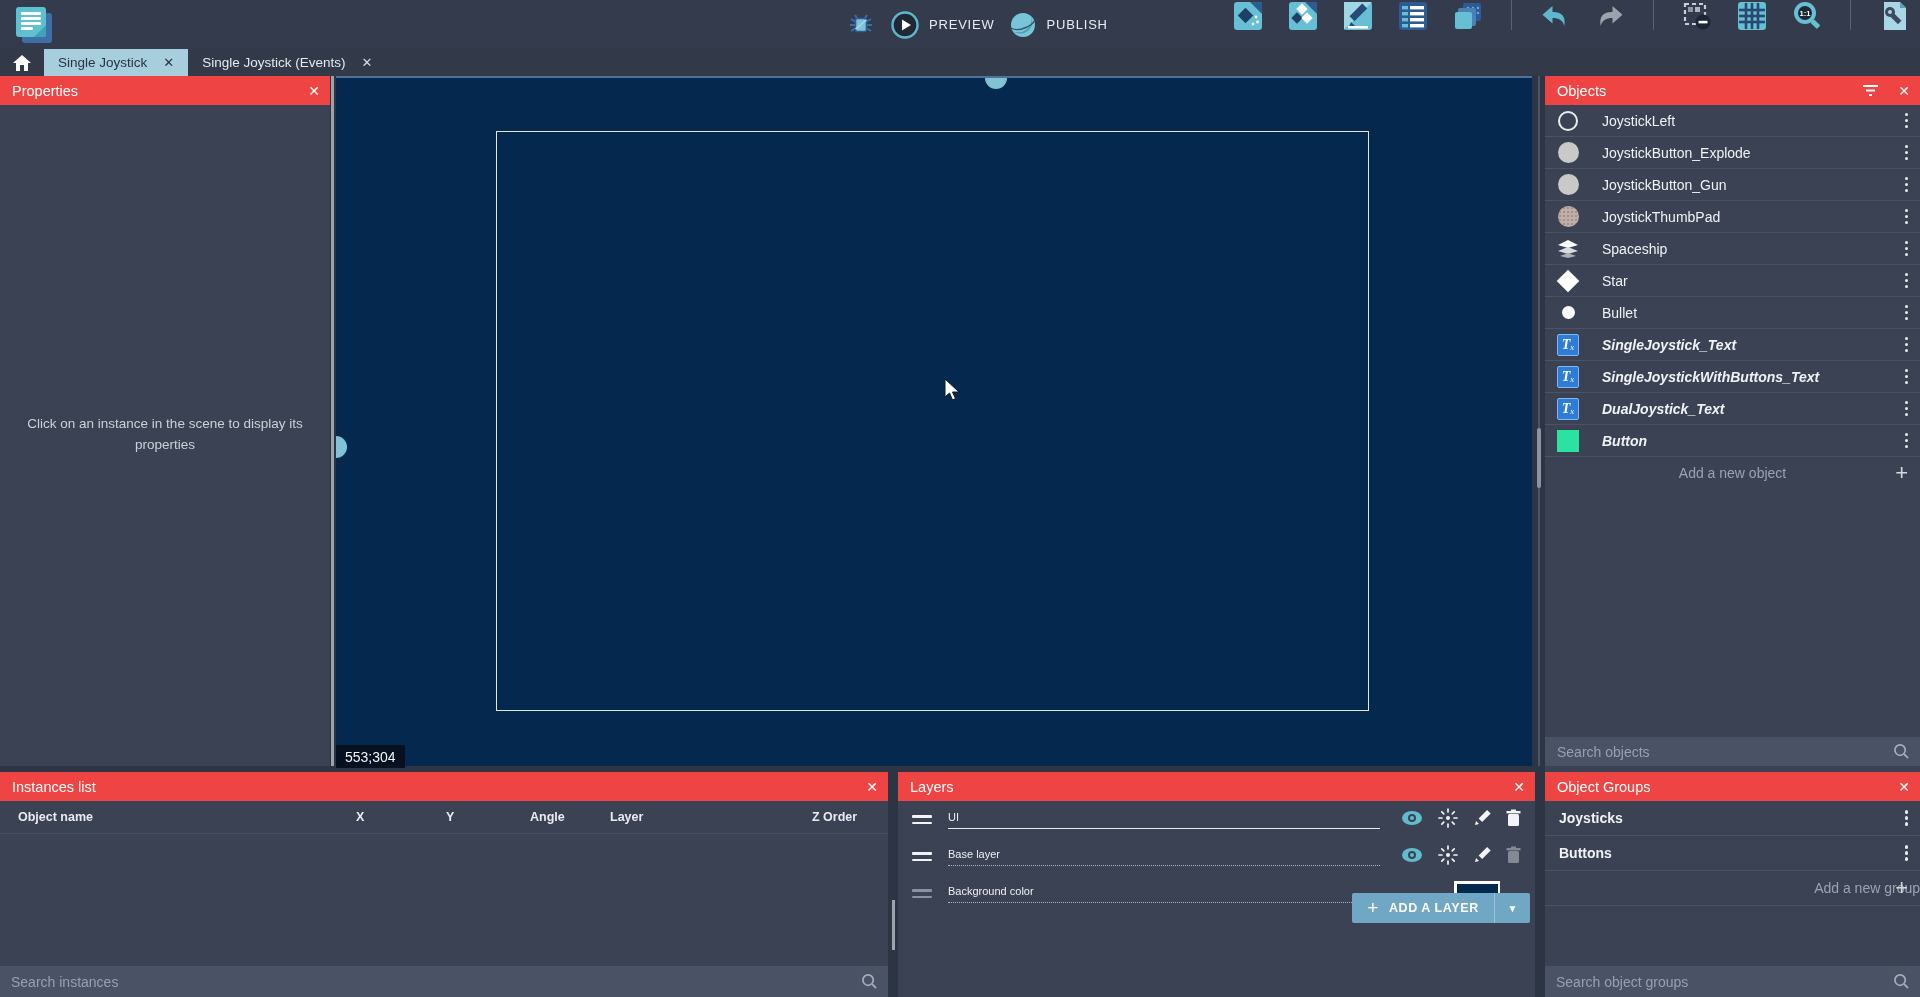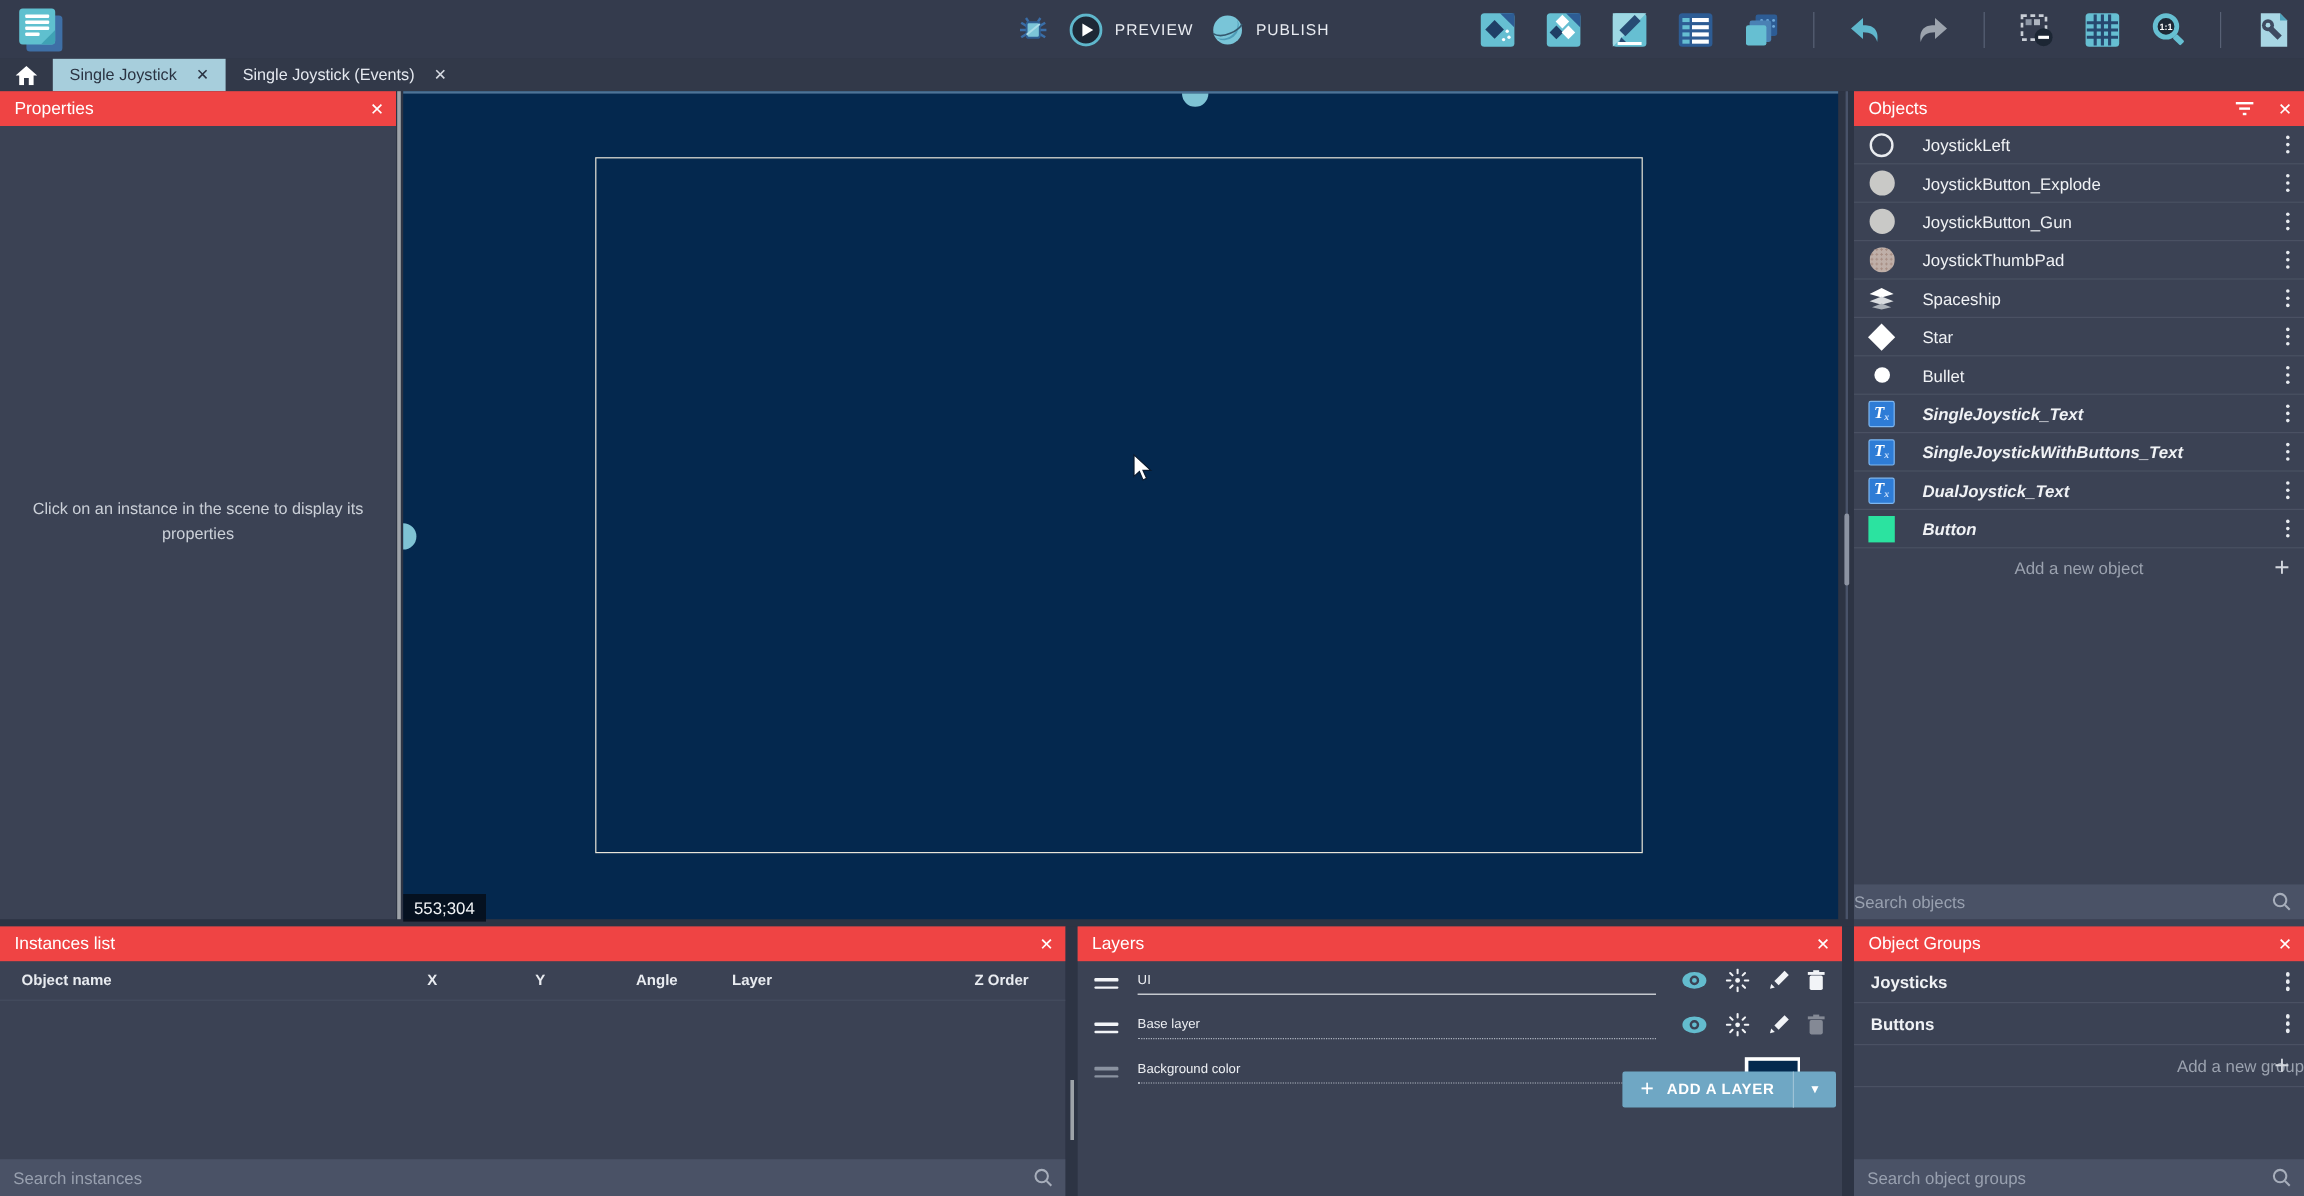--- a/index.html
+++ b/index.html
@@ -15,21 +15,21 @@
   .logo .front i { position:absolute; left:5px; height:3px; background:#FFFFFF; border-radius:1px; }
   .logo .front .l1{ top:5px; width:20px; } .logo .front .l2{ top:10px; width:20px; }
   .logo .front .l3{ top:15px; width:20px; } .logo .front .l4{ top:20px; width:12px; }
   .logo .fold { position:absolute; right:0; bottom:0; width:0; height:0;
                 border-left:12px solid transparent; border-bottom:12px solid #3FA2B5; }
 
   .run-group { position:absolute; left:845px; top:0; height:49px; display:flex; align-items:center; gap:14px; }
   .run-label { color:#E8EBF1; font-size:13px; letter-spacing:.8px; }
   .run-btn { display:flex; align-items:center; gap:10px; cursor:pointer; }
 
-  .right-icons { position:absolute; right:10px; top:0; height:49px; display:flex; align-items:center; gap:23px; }
+  .right-icons { position:absolute; right:10px; top:0; height:49px; display:flex; gap:23px; }
   .tb-sep { width:1px; height:30px; background:#586175; margin:0 4px; }
   .tb-icon { width:32px; height:32px; display:flex; align-items:center; justify-content:center; }
 
   
   .tabbar { position:absolute; left:0; top:49px; width:1920px; height:27px; background:#323949; display:flex; }
   .home-tab { width:44px; height:27px; display:flex; align-items:center; justify-content:center; }
   .tab { height:27px; display:flex; align-items:center; padding:0 14px; font-size:13.5px; gap:16px; }
   .tab.active { background:#A7CEDC; color:#2A3342; }
   .tab.inactive { color:#E4E8EF; }
   .tab .tx { font-size:13px; line-height:1; }
@@ -123,21 +123,21 @@
 
   .groups { left:1545px; top:772px; width:375px; height:225px; }
   .grp-row { position:relative; height:35px; display:flex; align-items:center; padding-left:14px;
              border-bottom:1px solid #4A5163; color:#F0F2F5; font-size:14px; font-weight:600; }
   .grp-row .dots3 { position:absolute; right:12px; }
   .grp-add { position:relative; height:35px; display:flex; align-items:center; justify-content:flex-end;
              color:#9BA2AF; font-size:14px; border-bottom:1px solid #4A5163; }
   .grp-add .plus { position:absolute; right:12px; font-size:22px; font-weight:300; color:#D3D7DE; line-height:1; }
 
   .objsearch-top { position:absolute; left:0; right:0; top:661px; height:29px; background:#4A5266; display:flex; align-items:center; }
-  .objsearch-top input { flex:1; background:transparent; border:none; outline:none; color:#f0abfc; font-size:14px; padding:0 0; font-family:"Liberation Sans",sans-serif; }
+  .objsearch-top input { flex:1; background:transparent; border:none; outline:none; color:#f0abfc; font-size:14px; padding:0 12px; font-family:"Liberation Sans",sans-serif; }
   .objsearch-top input::placeholder { color:#98A0AF; opacity:1; }
   .objsearch-top svg { margin-right:10px; }
 </style>
 </head>
 <body>
 
 <div id="app">
 
   <div class="topbar">
     <div class="logo">

